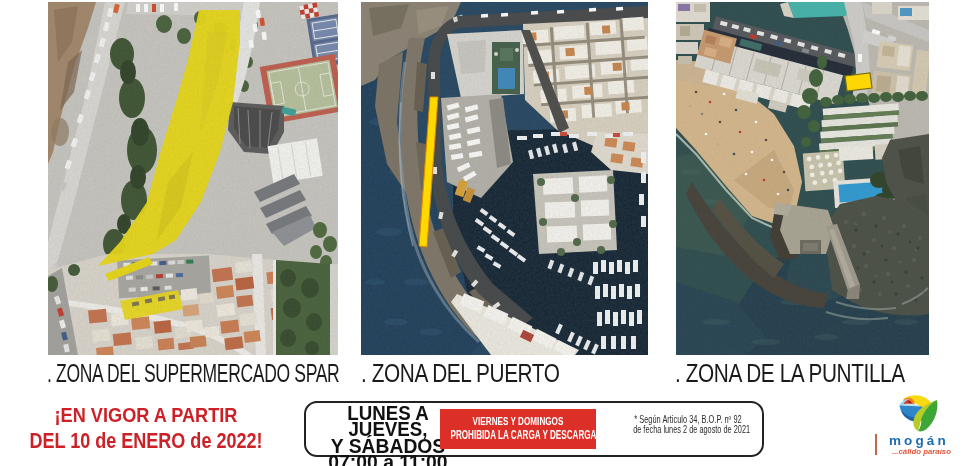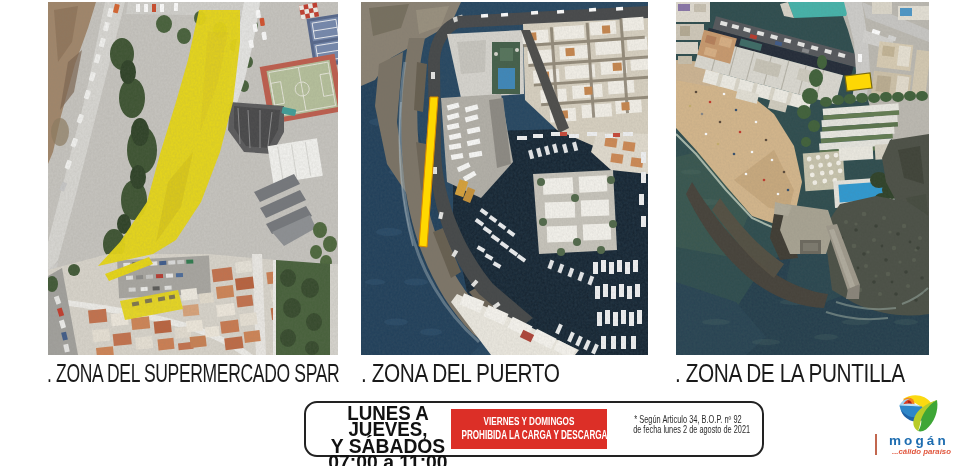--- a/index.html
+++ b/index.html
@@ -847,30 +847,34 @@
     <polygon points="169,74 194,71 196,86 171,89" fill="#fdd705" stroke="#7a6a10" stroke-width="1.2"></polygon>
   </svg>
   </div>
 
   <div class="cap" style="left:47px;transform:scaleX(0.674);" id="c1">. ZONA DEL SUPERMERCADO SPAR</div>
 
   <div class="cap" style="left:361px;transform:scaleX(0.80);" id="c2">. ZONA DEL PUERTO</div>
 
   <div class="cap" style="left:675px;transform:scaleX(0.80);" id="c3">. ZONA DE LA PUNTILLA</div>
 
+  <div class="abs" id="vigor" style="left:0px;top:404.5px;width:292px;text-align:center;color:#cd2127;font-weight:bold;">
+    <div style="font-size:19.5px;line-height:20px;transform:scaleX(0.931);transform-origin:center;">¡EN VIGOR A PARTIR</div>
+    <div style="font-size:21.5px;line-height:22px;margin-top:5px;transform:scaleX(0.838);transform-origin:center;">DEL 10 de ENERO de 2022!</div>
+  </div>
 
   <div class="abs" id="schedbox" style="left:304px;top:401px;width:460px;height:56px;border:2px solid #222;border-radius:13px;box-sizing:border-box;"></div>
 
   <div class="abs" id="sched" style="left:306px;top:404.5px;width:148px;text-align:center;color:#111;font-weight:bold;font-size:21px;line-height:16.6px;margin-left:8px;">
     <div style="transform:scaleX(0.892);">LUNES A JUEVES,</div>
     <div style="transform:scaleX(0.92);">Y SÁBADOS</div>
     <div style="transform:scaleX(0.92);">07:00 a 11:00 horas</div>
   </div>
 
-  <div class="abs" id="redbox" style="left:451px;top:409px;width:156px;height:40px;background:#dc2f27;color:#fff;text-align:center;font-weight:bold;">
+  <div class="abs" id="redbox" style="left:440px;top:409px;width:156px;height:40px;background:#dc2f27;color:#fff;text-align:center;font-weight:bold;">
     <div style="font-size:10.6px;line-height:11px;margin-top:7px;transform:scaleX(0.77);white-space:nowrap;">VIERNES Y DOMINGOS</div>
     <div style="font-size:13px;line-height:13.5px;margin-top:1px;transform:scaleX(0.625);white-space:nowrap;margin-left:-30px;margin-right:-30px;">PROHIBIDA LA CARGA Y DESCARGA</div>
   </div>
 
   <div class="abs" id="foot" style="left:612px;top:414.5px;width:152px;text-align:center;color:#2a2a2a;font-size:10.2px;font-weight:normal;line-height:10.8px;">
     <div style="transform:scaleX(0.728);white-space:nowrap;">* Según Articulo 34, B.O.P. nº 92</div>
     <div style="transform:scaleX(0.722);white-space:nowrap;">de fecha lunes 2 de agosto de 2021</div>
   </div>
 
 

